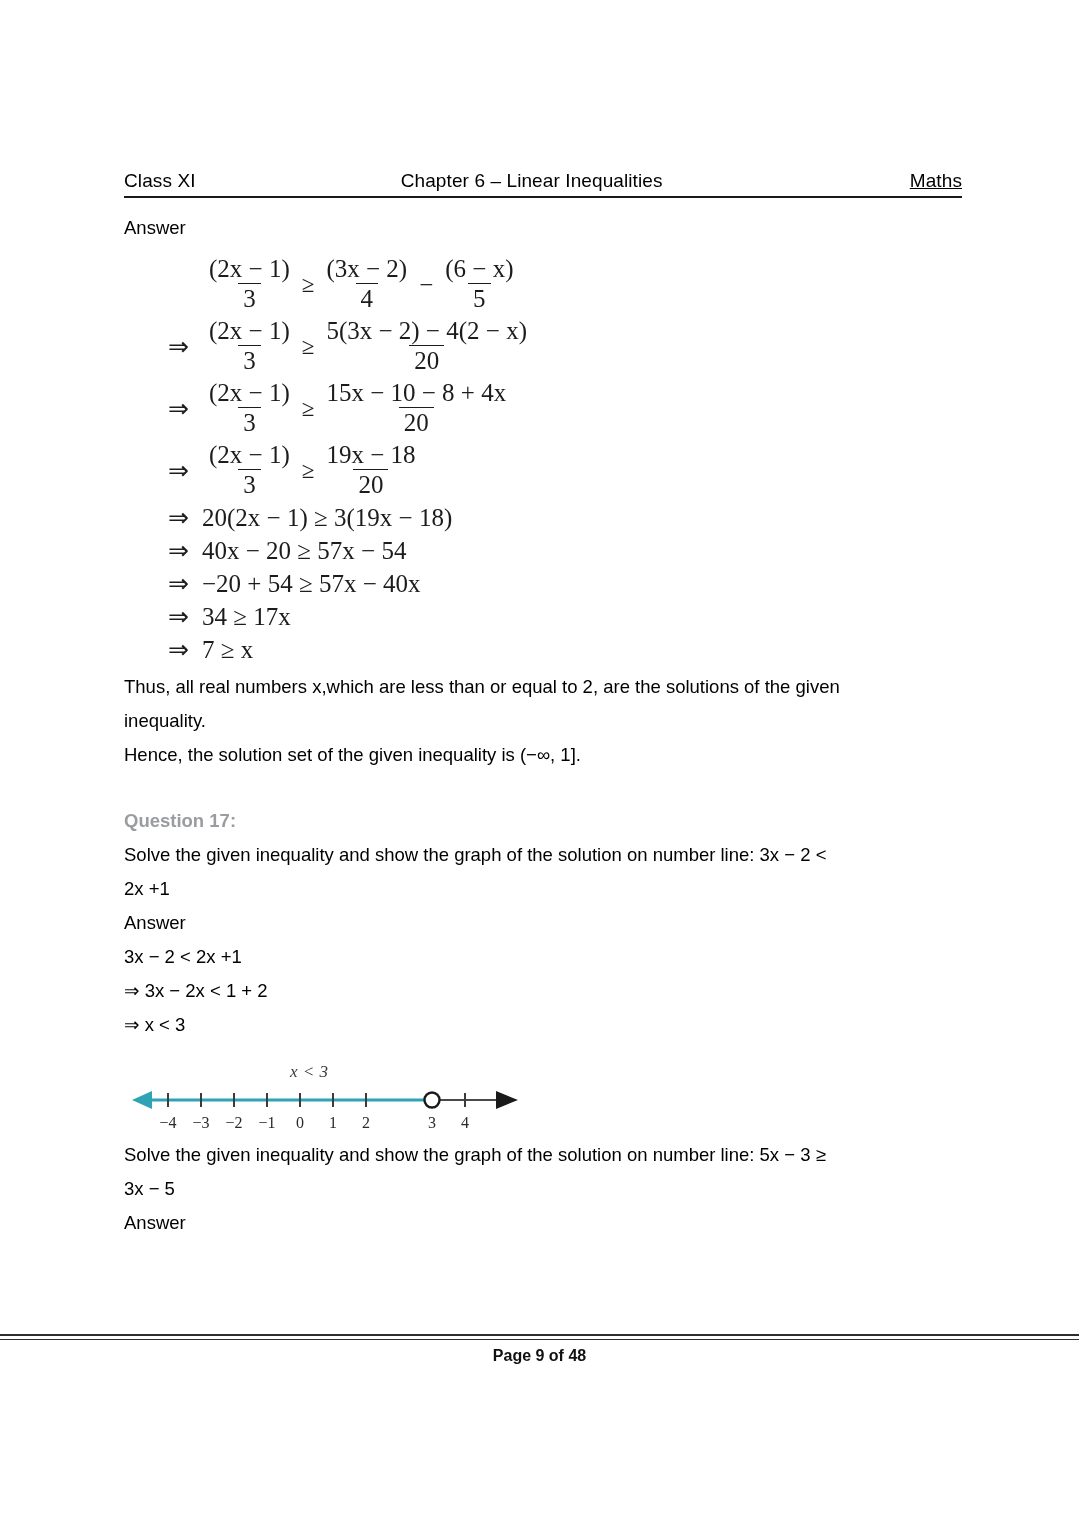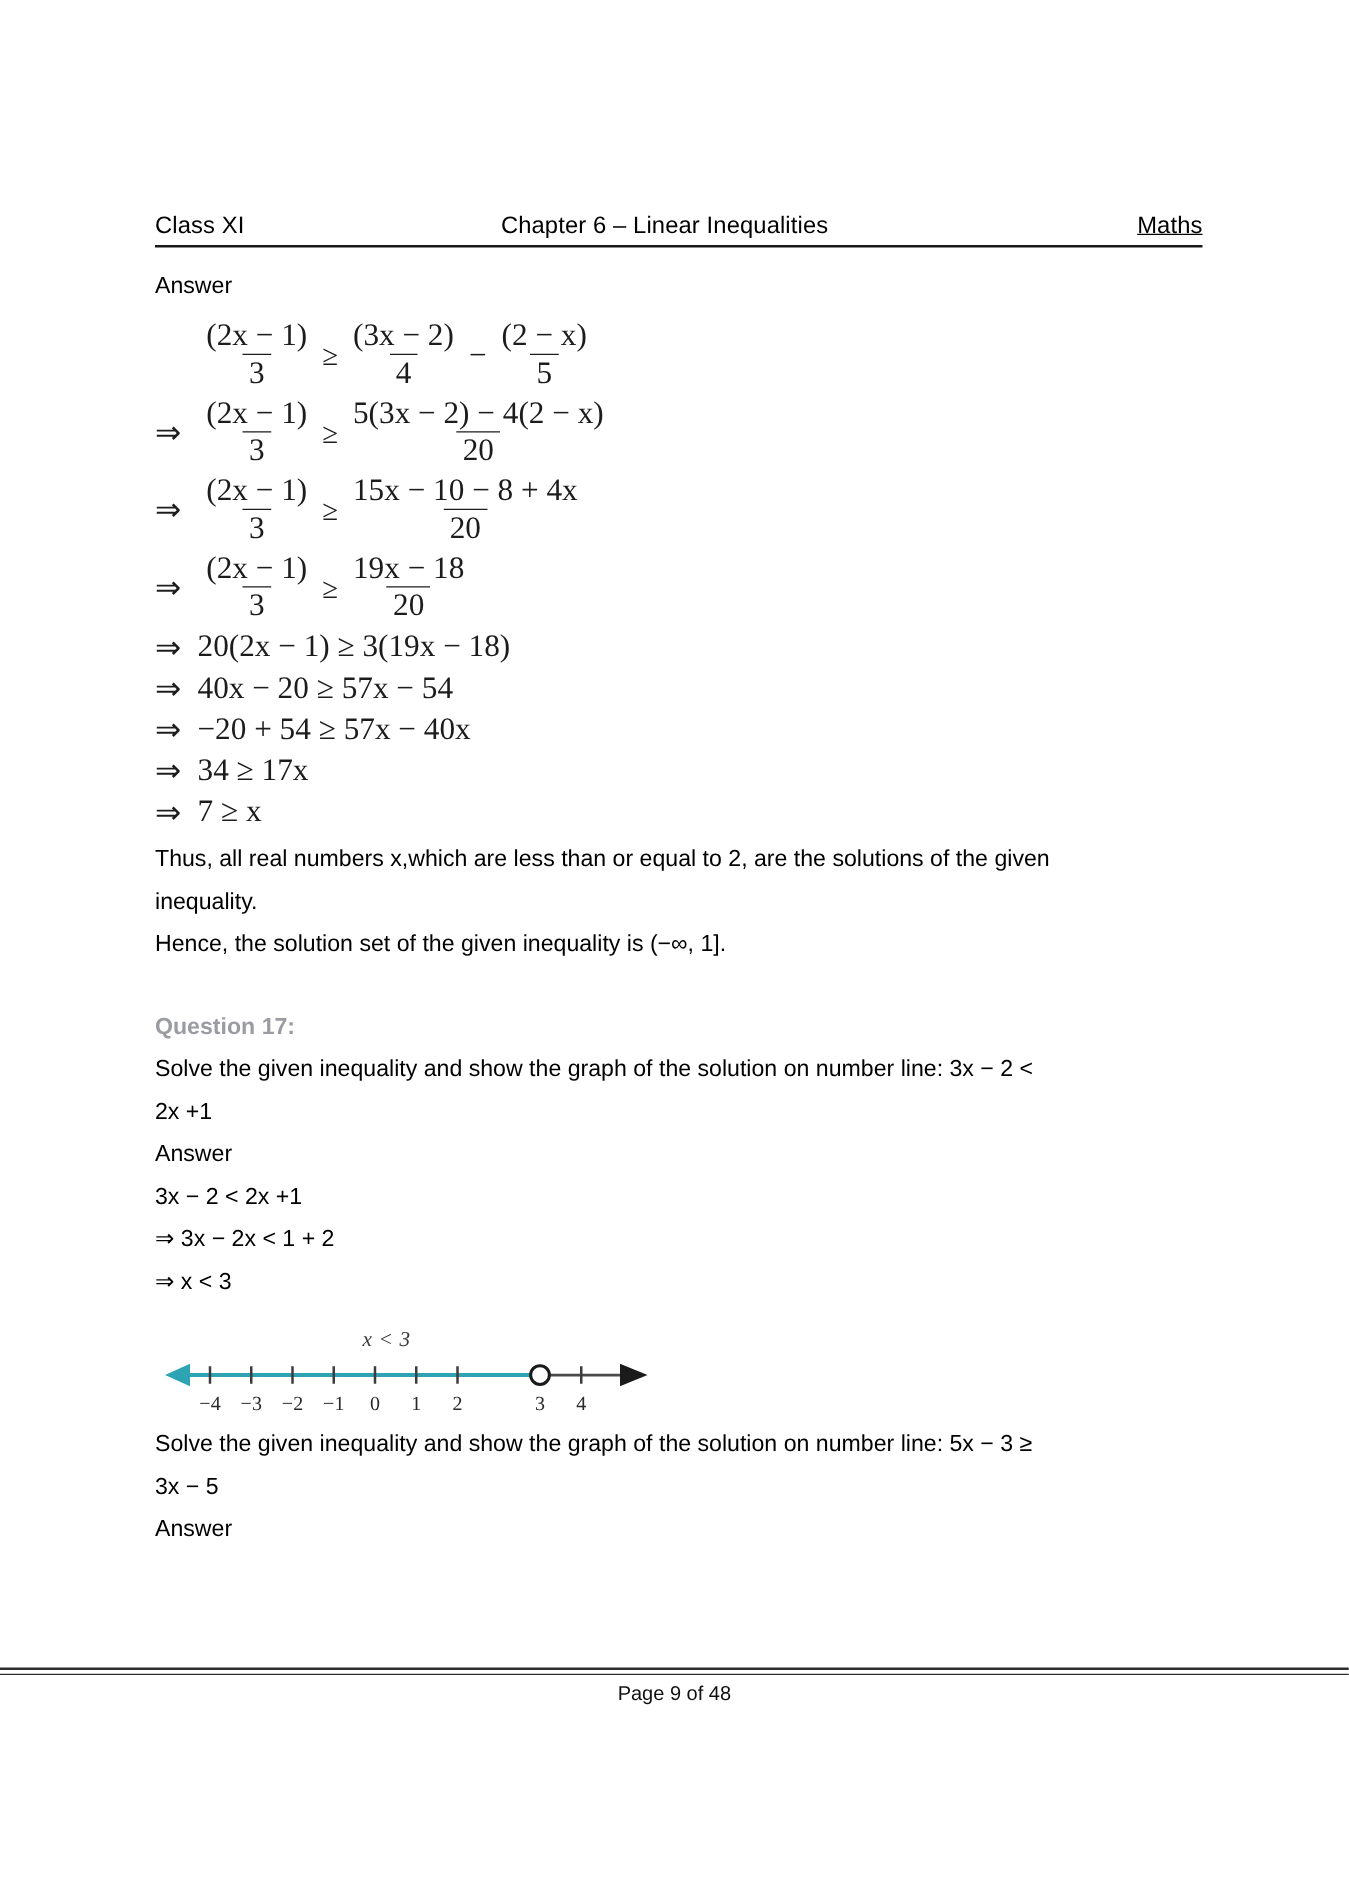--- a/index.html
+++ b/index.html
@@ -82,20 +82,21 @@
     color: #1c1c1c;
     margin-top: 8px;
     margin-bottom: 4px;
   }
   .math-row {
     display: flex;
     align-items: center;
     font-size: 25px;
     height: 62px;
     white-space: nowrap;
+    margin-left: 44px;
   }
   .math-row.tight {
     height: 33px;
     font-size: 25px;
   }
   .arrow {
     display: inline-block;
     width: 34px;
     font-size: 25px;
     flex: 0 0 auto;
@@ -161,21 +162,21 @@
     height: 0;
     border-top: 1px solid #2e2e2e;
   }
   .footer-text {
     position: absolute;
     left: 0;
     top: 1347px;
     width: 1079px;
     text-align: center;
     font-size: 16px;
-    font-weight: normal;
+    font-weight: bold;
     color: #111111;
   }
 </style>
 </head>
 <body>
 
 <div class="page">
 
   <div class="content">
 
@@ -195,21 +196,21 @@
           <span class="num">(2x − 1)</span>
           <span class="den">3</span>
         </span>
         <span class="op ge">≥</span>
         <span class="frac">
           <span class="num">(3x − 2)</span>
           <span class="den">4</span>
         </span>
         <span class="op">−</span>
         <span class="frac">
-          <span class="num">(2 − x)</span>
+          <span class="num">(6 − x)</span>
           <span class="den">5</span>
         </span>
       </div>
 
       <div class="math-row">
         <span class="arrow">⇒</span>
         <span class="frac">
           <span class="num">(2x − 1)</span>
           <span class="den">3</span>
         </span>

